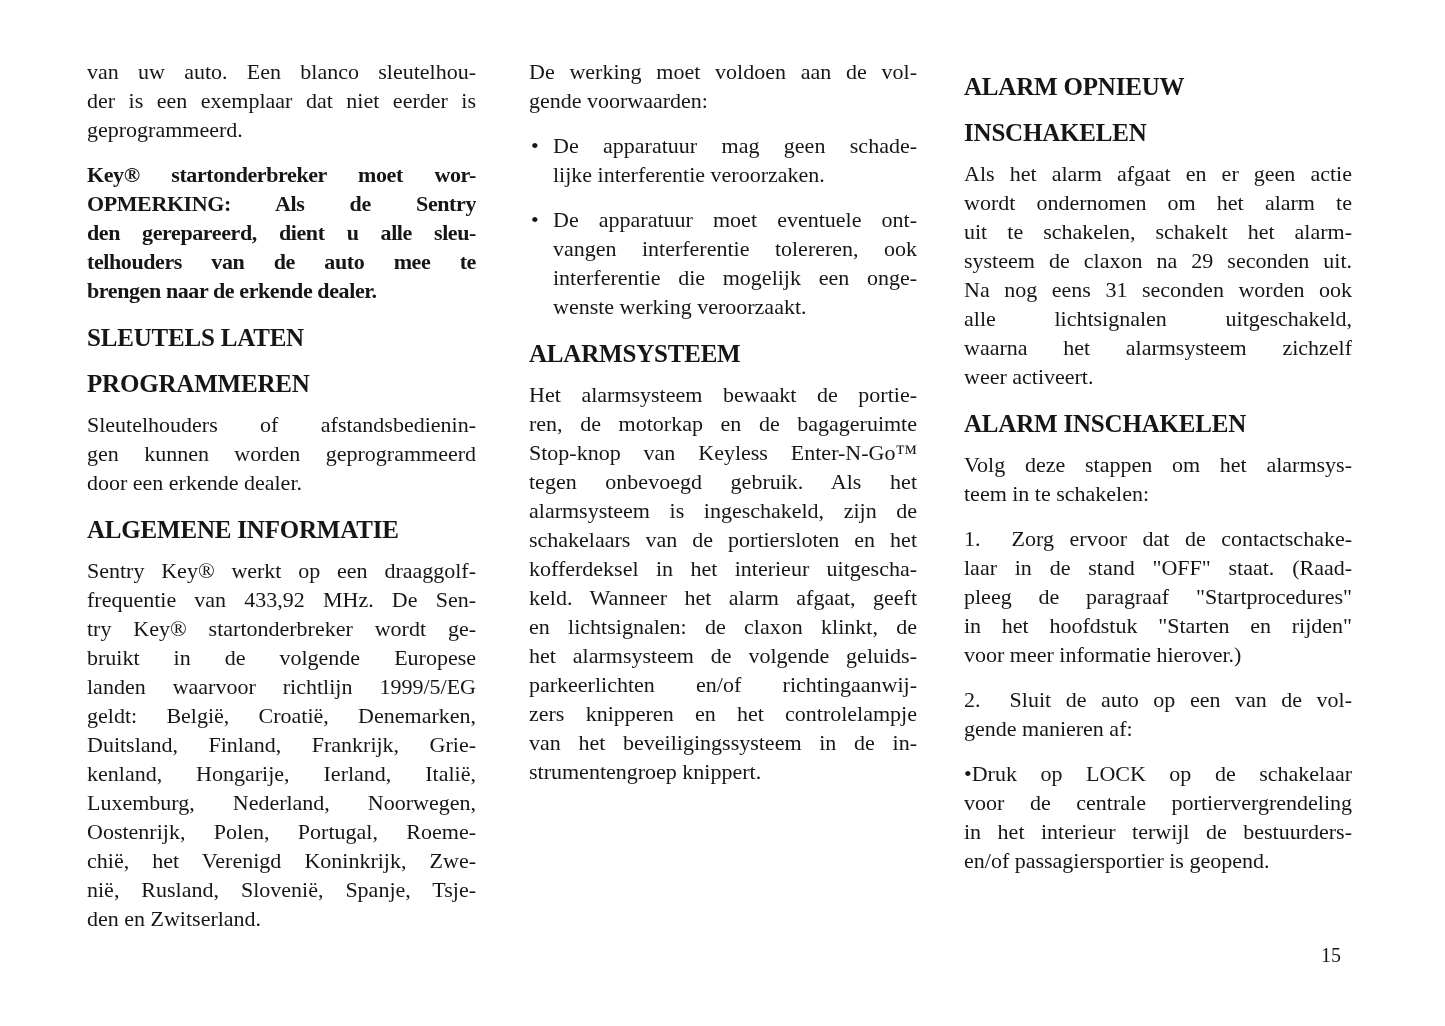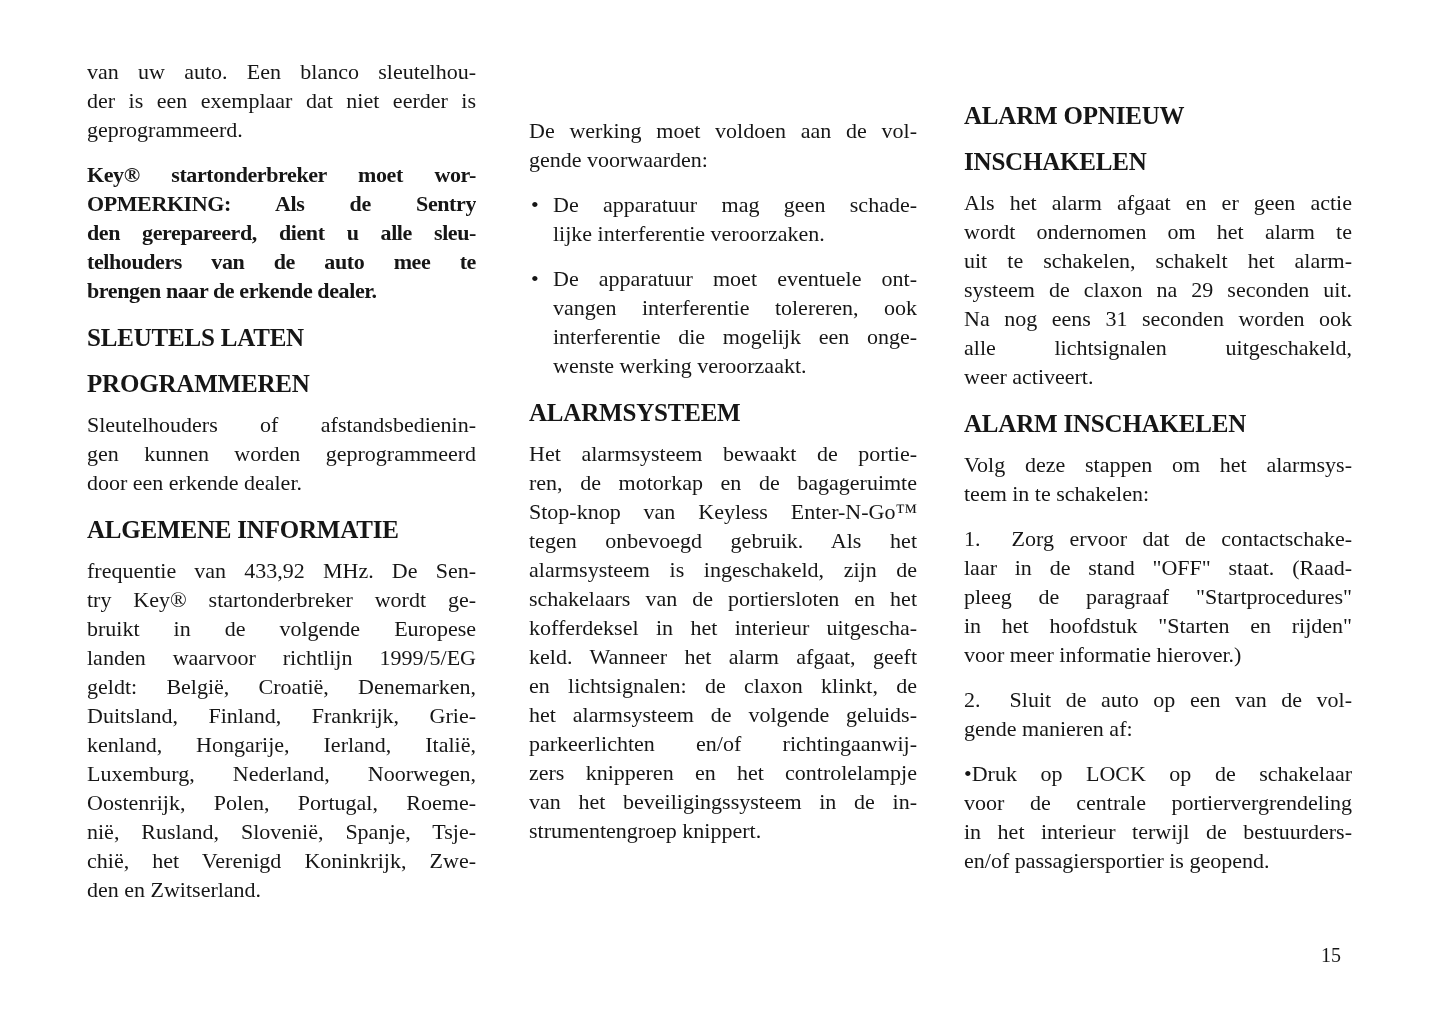--- a/index.html
+++ b/index.html
@@ -16,21 +16,21 @@
   }
   .page {
     position: relative;
     width: 1445px;
     height: 1026px;
     background: #ffffff;
   }
   .columns {
     display: flex;
     padding: 57px 0 0 87px;
-    align-items: center;
+    align-items: flex-start;
   }
   .col {
     width: 389px;
     overflow: hidden;
   }
   .col + .col { margin-left: 53px; width: 388px; }
   .col + .col + .col { margin-left: 47px; }
 
   .line {
     font-size: 22px;
@@ -101,31 +101,32 @@
         </div>
         <div class="para">
           <div class="line">Sleutelhouders of afstandsbedienin-</div>
           <div class="line">gen kunnen worden geprogrammeerd</div>
           <div class="line last">door een erkende dealer.</div>
         </div>
         <div class="heading">
           <div class="hline">ALGEMENE INFORMATIE</div>
         </div>
         <div class="para">
+          <div class="line">Sentry Key® werkt op een draaggolf-</div>
           <div class="line">frequentie van 433,92 MHz. De Sen-</div>
           <div class="line">try Key® startonderbreker wordt ge-</div>
           <div class="line">bruikt in de volgende Europese</div>
           <div class="line">landen waarvoor richtlijn 1999/5/EG</div>
           <div class="line">geldt: België, Croatië, Denemarken,</div>
           <div class="line">Duitsland, Finland, Frankrijk, Grie-</div>
           <div class="line">kenland, Hongarije, Ierland, Italië,</div>
           <div class="line">Luxemburg, Nederland, Noorwegen,</div>
           <div class="line">Oostenrijk, Polen, Portugal, Roeme-</div>
+          <div class="line">chië, het Verenigd Koninkrijk, Zwe-</div>
           <div class="line">nië, Rusland, Slovenië, Spanje, Tsje-</div>
-          <div class="line">chië, het Verenigd Koninkrijk, Zwe-</div>
           <div class="line last">den en Zwitserland.</div>
         </div>
       </div>
     <div class="col">
         <div class="para">
           <div class="line">De werking moet voldoen aan de vol-</div>
           <div class="line last">gende voorwaarden:</div>
         </div>
         <div class="bullet">
           <span class="dot">•</span>
@@ -168,20 +169,21 @@
           <div class="hline">ALARM OPNIEUW</div>
           <div class="hline">INSCHAKELEN</div>
         </div>
         <div class="para">
           <div class="line">Als het alarm afgaat en er geen actie</div>
           <div class="line">wordt ondernomen om het alarm te</div>
           <div class="line">uit te schakelen, schakelt het alarm-</div>
           <div class="line">systeem de claxon na 29 seconden uit.</div>
           <div class="line">Na nog eens 31 seconden worden ook</div>
           <div class="line">alle lichtsignalen uitgeschakeld,</div>
+          <div class="line">waarna het alarmsysteem zichzelf</div>
           <div class="line last">weer activeert.</div>
         </div>
         <div class="heading">
           <div class="hline">ALARM INSCHAKELEN</div>
         </div>
         <div class="para">
           <div class="line">Volg deze stappen om het alarmsys-</div>
           <div class="line last">teem in te schakelen:</div>
         </div>
         <div class="para">

